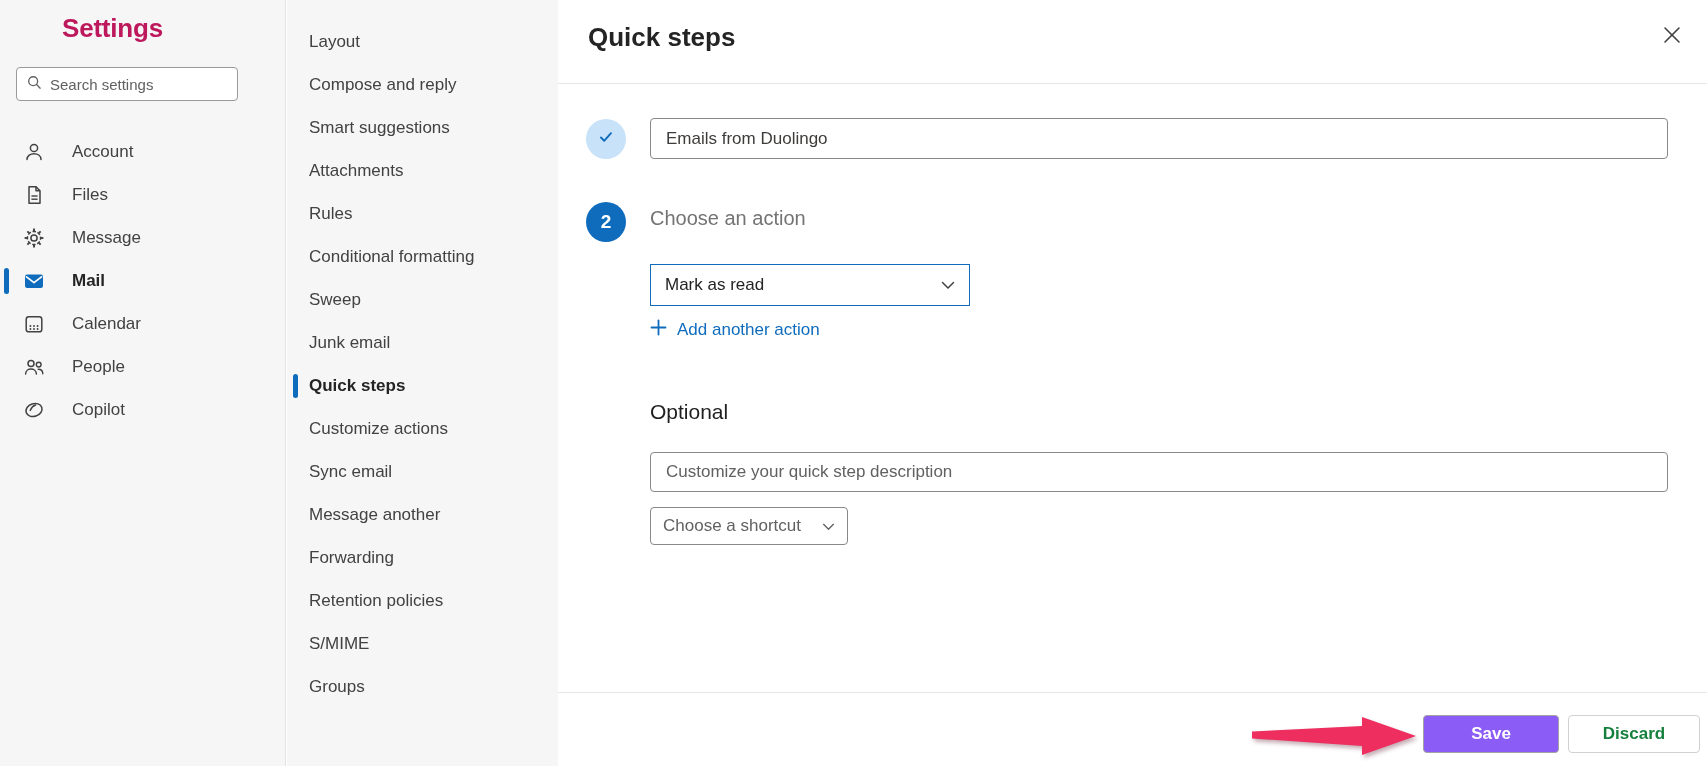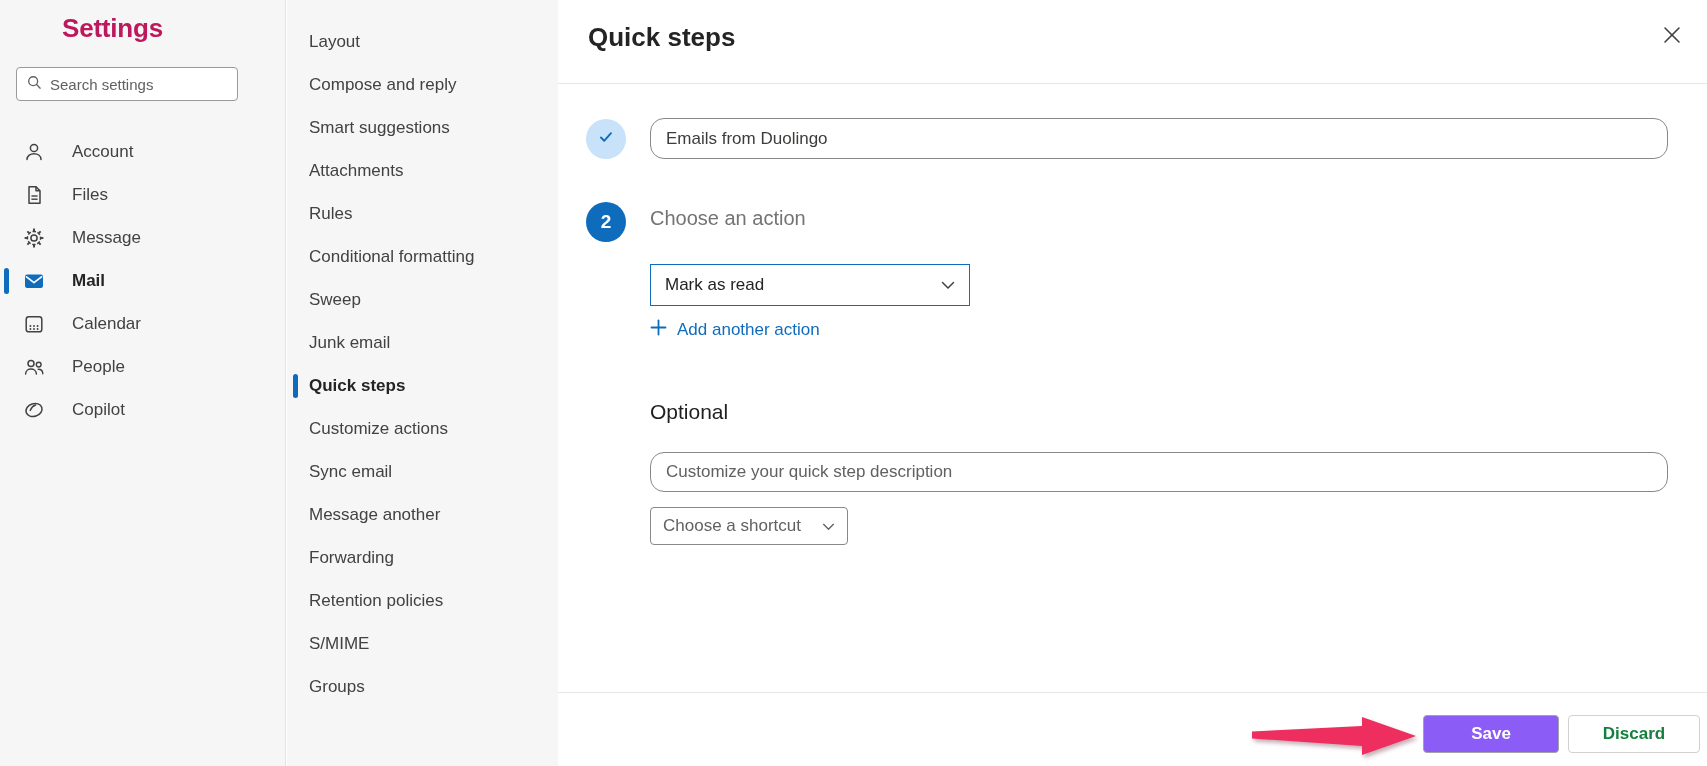--- a/index.html
+++ b/index.html
@@ -47,21 +47,21 @@
     display:flex; align-items:center; justify-content:center; cursor:pointer; }
   .hdr-divider { position:absolute; left:0; right:0; top:83px; height:1px; background:#e6e6e6; }
 
   .step-circle { position:absolute; width:40px; height:40px; border-radius:50%;
     display:flex; align-items:center; justify-content:center; }
   .circle-1 { left:28px; top:119px; background:#c7e2f9; }
   .circle-2 { left:28px; top:202px; background:#0F6CBD; color:#fff;
     font-size:19px; font-weight:700; }
 
   .txt-input { position:absolute; height:41px; background:#fff;
-    border:1px solid #8a8886; border-radius:14px; font-size:17px; color:#3f3d3b;
+    border:1px solid #8a8886; border-radius:4px; font-size:17px; color:#3f3d3b;
     padding:0 15px; font-family:inherit; outline:none; }
   .name-input { left:92px; top:118px; width:1018px; }
   .desc-input { left:92px; top:452px; width:1018px; height:40px; color:#8b5cf6; }
   .txt-input::placeholder { color:#616161; }
 
   .choose-label { position:absolute; left:92px; top:207px; font-size:20px; color:#737373; }
   .action-dd { position:absolute; left:92px; top:264px; width:320px; height:42px;
     border:1.5px solid #0F6CBD; border-radius:0; background:#fff;
     display:flex; align-items:center; justify-content:space-between;
     padding:0 14px; font-size:17px; color:#242424; cursor:pointer; }

